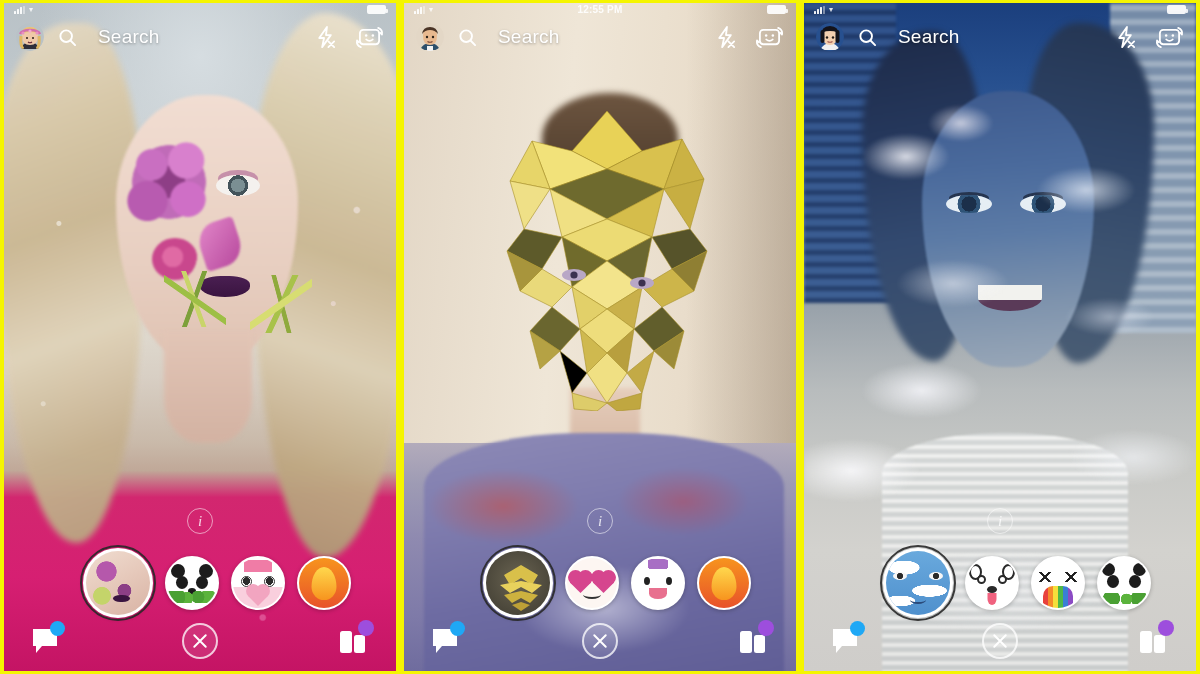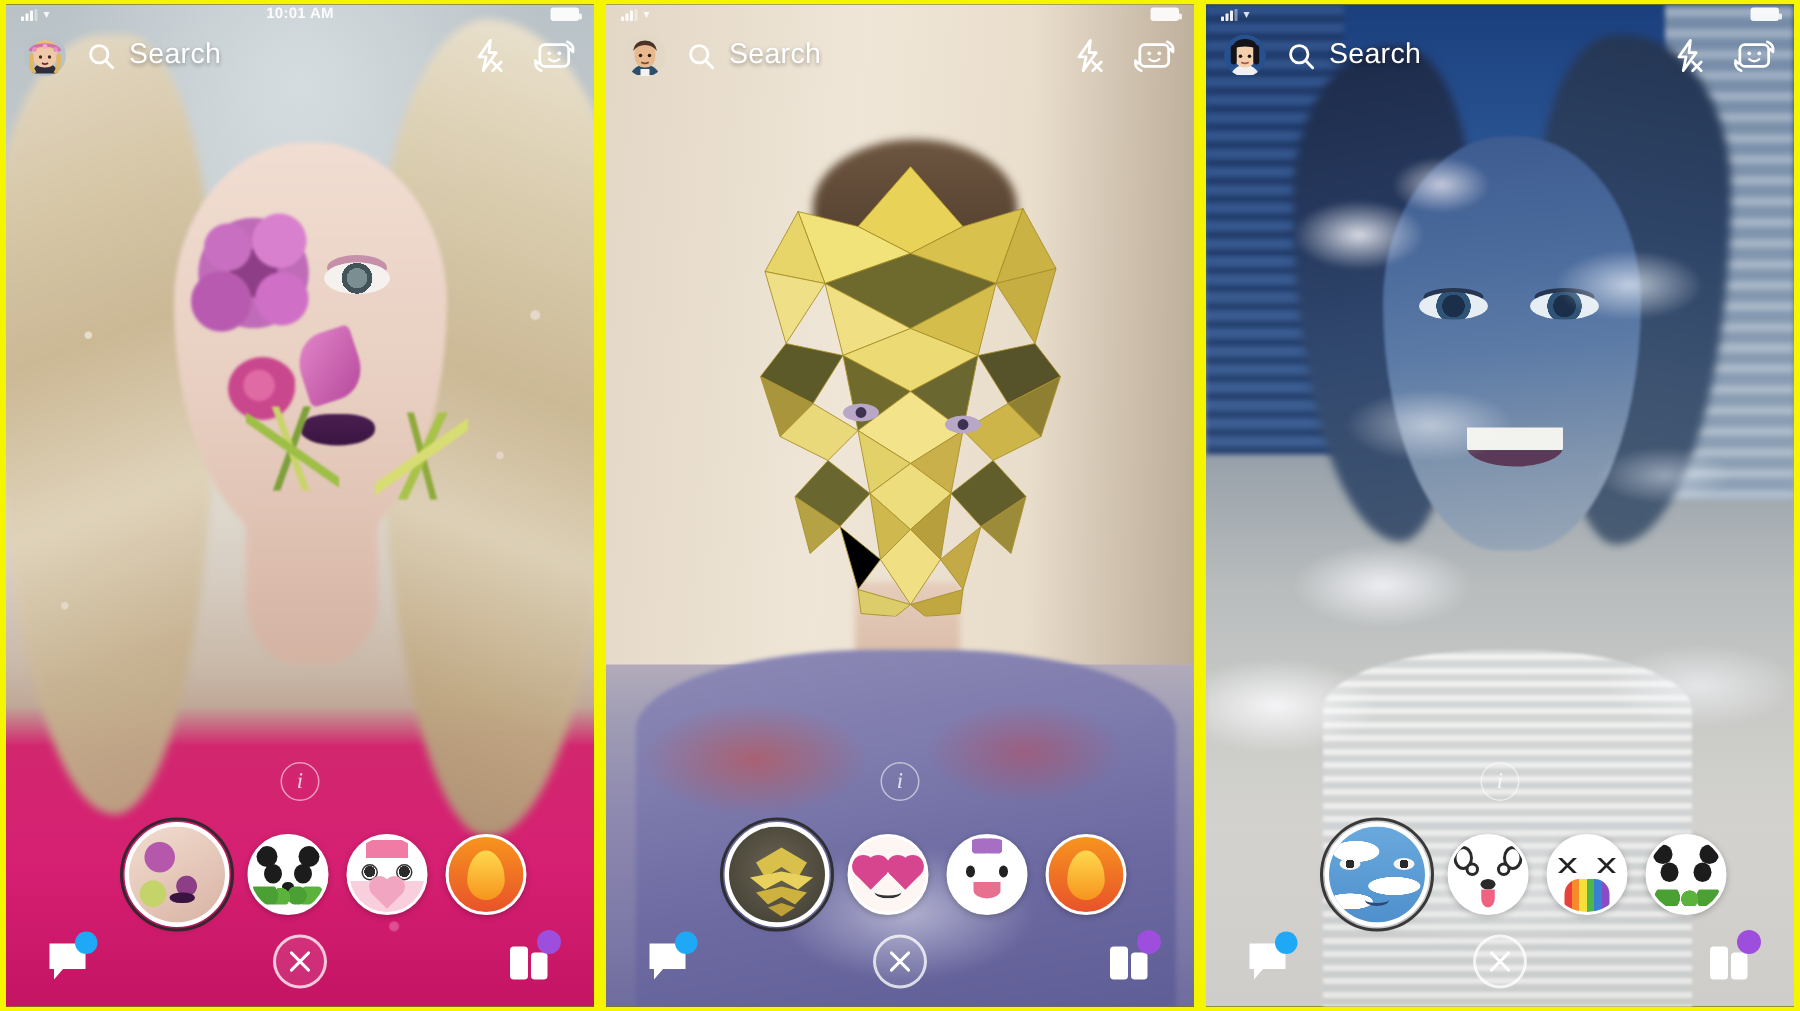--- a/index.html
+++ b/index.html
@@ -274,21 +274,21 @@
     display: flex; align-items: center;
     padding: 0 12px;
     z-index: 9;
   }
   .bitmoji {
     width: 28px; height: 28px; border-radius: 50%;
     position: relative; overflow: hidden; flex: 0 0 auto;
     cursor: pointer;
   }
   .search-area {
-    display: flex; align-items: center; gap: 9px;
+    display: flex; align-items: center; gap: 21px;
     margin-left: 14px;
     cursor: pointer;
   }
   .search-ico { width: 19px; height: 19px; }
   .search-label {
     color: #fff; font-size: 19px; letter-spacing: .2px;
     text-shadow: 0 1px 3px rgba(0,0,0,.35);
   }
   .top-right { margin-left: auto; display: flex; align-items: center; gap: 17px; }
   .ic-btn { cursor: pointer; line-height: 0; }
@@ -466,21 +466,20 @@
     <div class="statusbar">
       <div class="sb-left">
         <span class="sb-bars">
             <i></i>
             <i></i>
             <i></i>
             <i></i>
           </span>
         <span class="sb-carrier">▾</span>
       </div>
-      <div class="sb-time">10:01 AM</div>
       <div class="sb-right">
         <span class="sb-batt"></span>
       </div>
     </div>
 
     <div class="topbar">
       <div class="bitmoji">
         <svg viewBox="0 0 28 28" width="28" height="28">
           <circle cx="14" cy="14" r="14" fill="#b9c2c7"></circle>
           <path d="M5 26 q2-7 9-7 t9 7z" fill="#2e2e3a"></path>
@@ -633,20 +632,21 @@
     <div class="statusbar">
       <div class="sb-left">
         <span class="sb-bars">
             <i></i>
             <i></i>
             <i></i>
             <i></i>
           </span>
         <span class="sb-carrier">▾</span>
       </div>
+      <div class="sb-time">12:55 PM</div>
       <div class="sb-right">
         <span class="sb-batt"></span>
       </div>
     </div>
 
     <div class="topbar">
       <div class="bitmoji">
         <svg viewBox="0 0 28 28" width="28" height="28">
           <circle cx="14" cy="14" r="14" fill="#e3d7c6"></circle>
           <path d="M4 27 q3-7 10-7 t10 7z" fill="#2c4f6b"></path>

